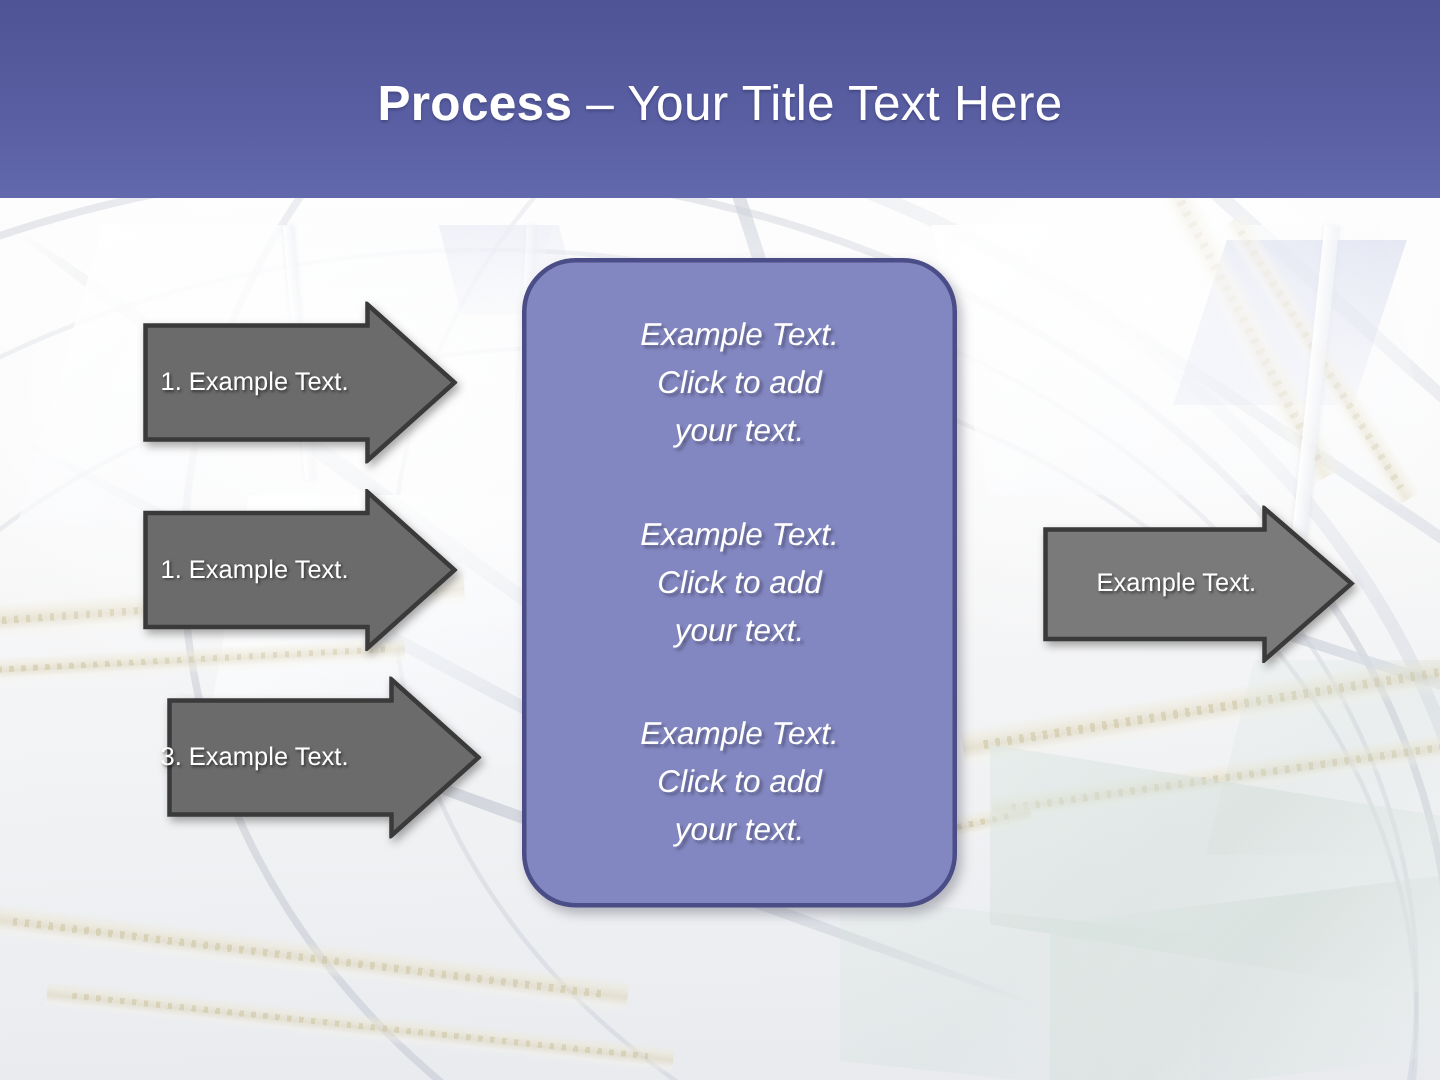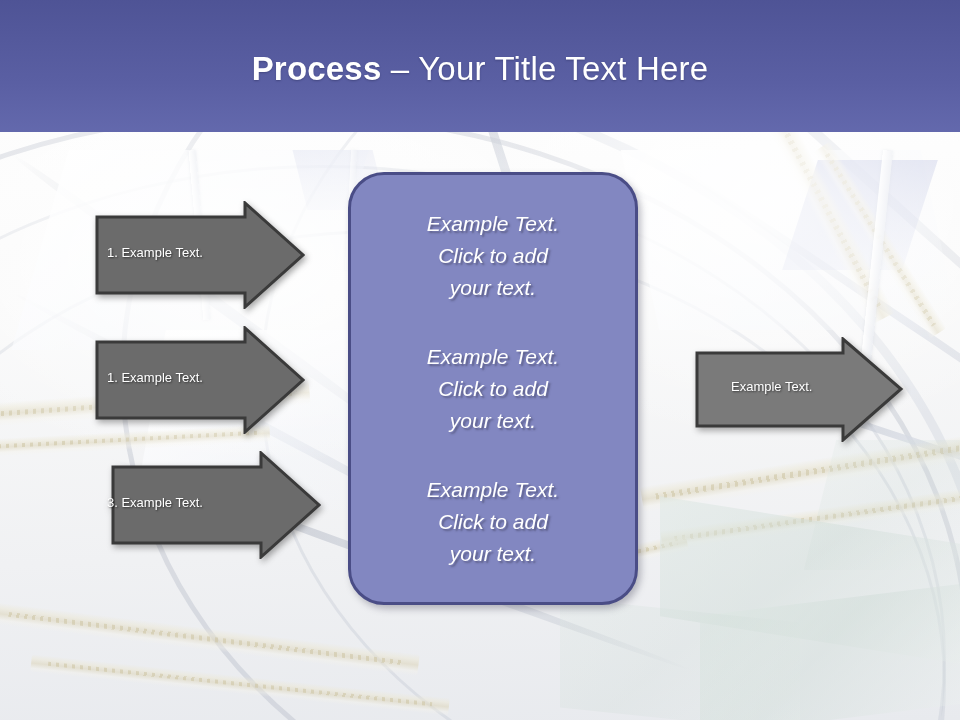--- a/index.html
+++ b/index.html
@@ -141,21 +141,21 @@
   }
   .title b { font-weight: bold; }
   .title span.reg { font-weight: normal; }
 
   
   .arrow {
     position: absolute;
     display: flex;
     align-items: center;
     color: #ffffff;
-    font-size: 13px;
+    font-size: 17px;
     text-shadow: 1px 1px 2px rgba(0,0,0,0.55);
     filter: drop-shadow(2px 3px 3px rgba(60,60,60,0.45));
   }
   .arrow .label {
     position: absolute;
     white-space: nowrap;
   }
   .arrow-svg { display: block; }
 
   

